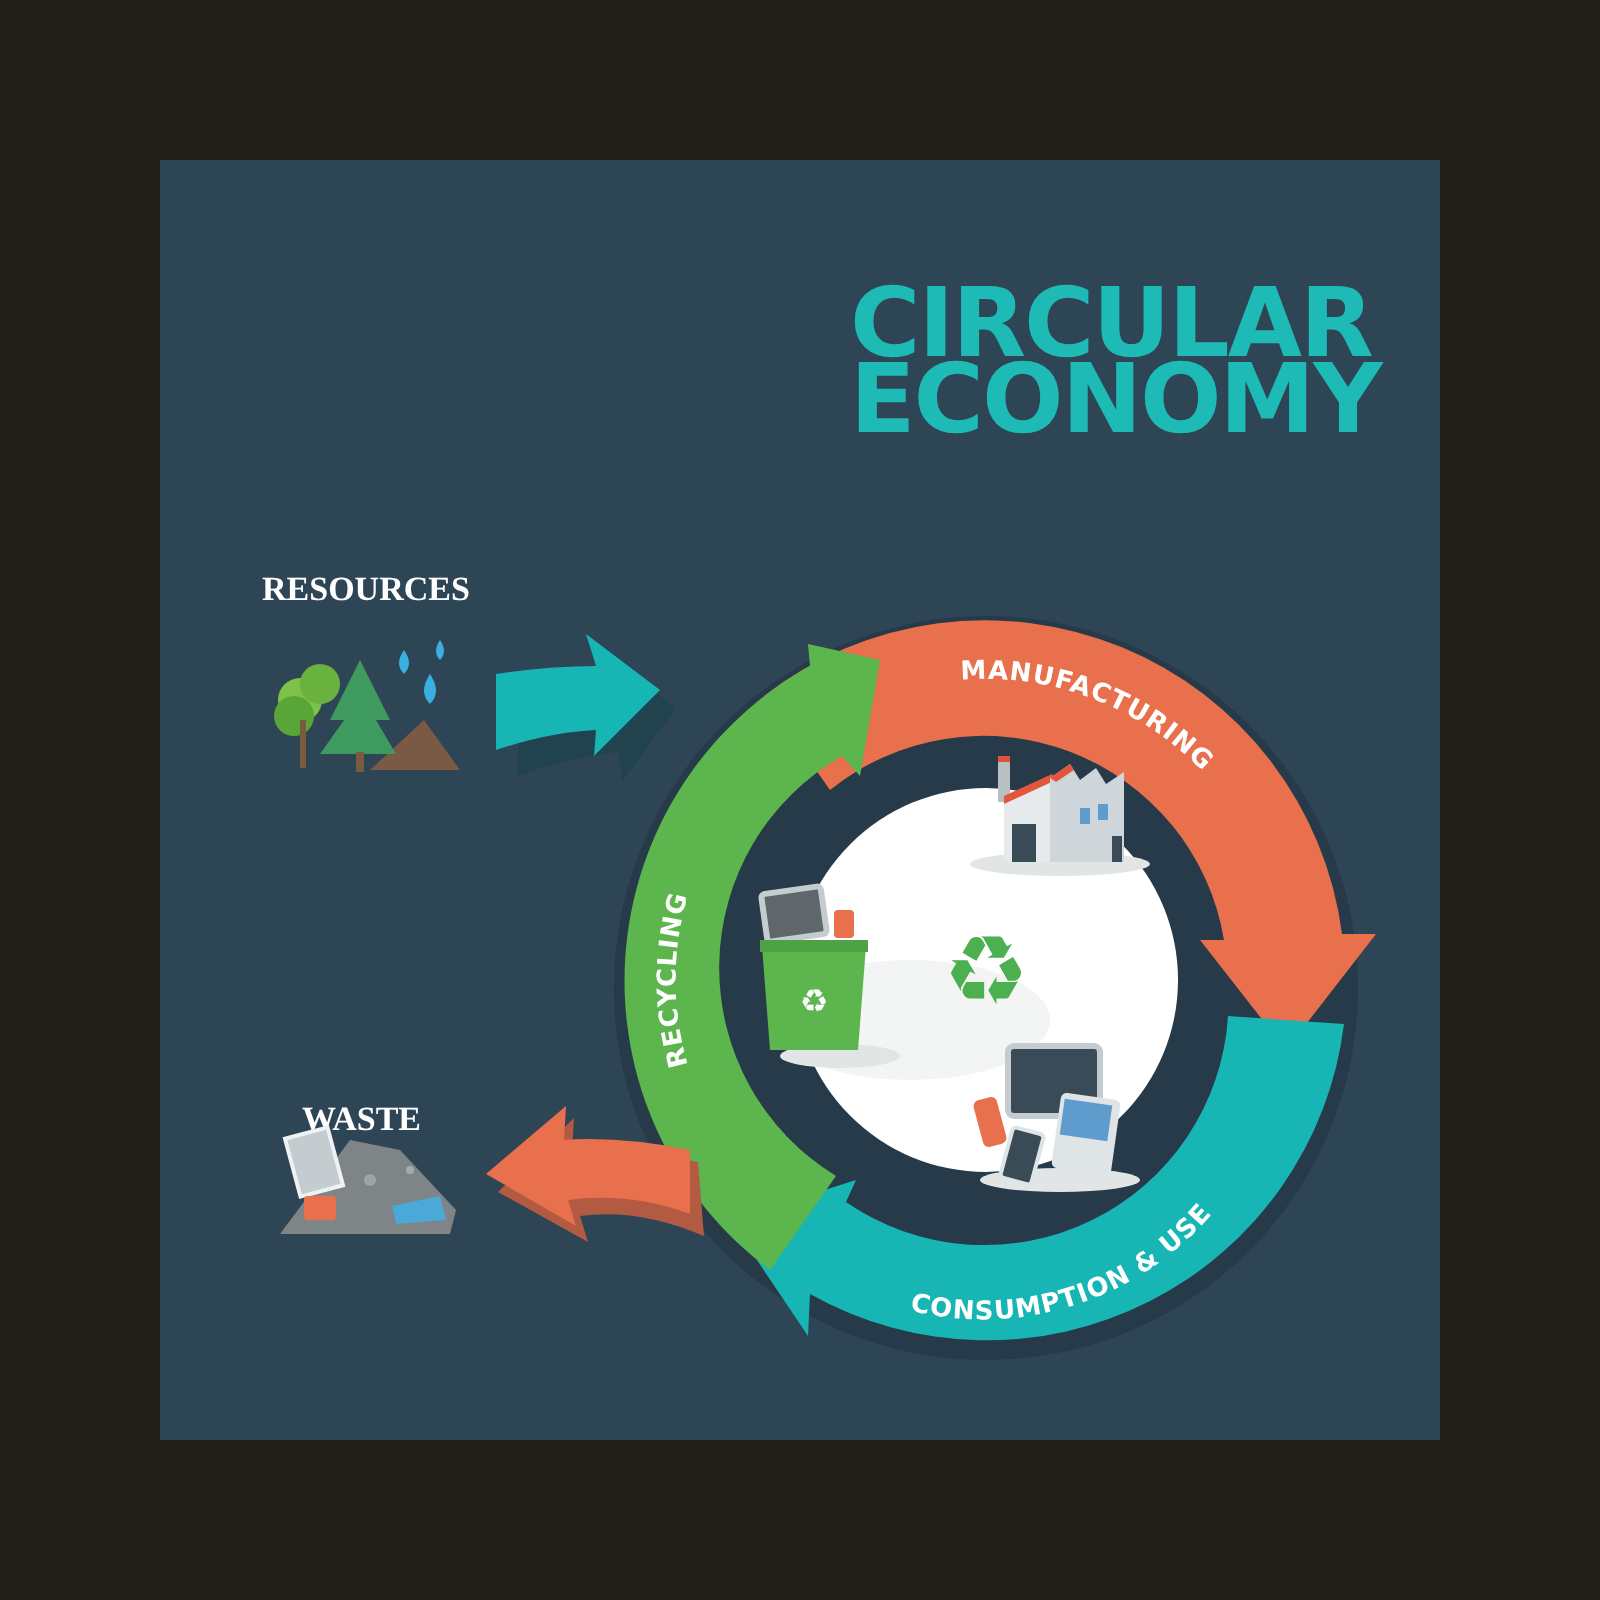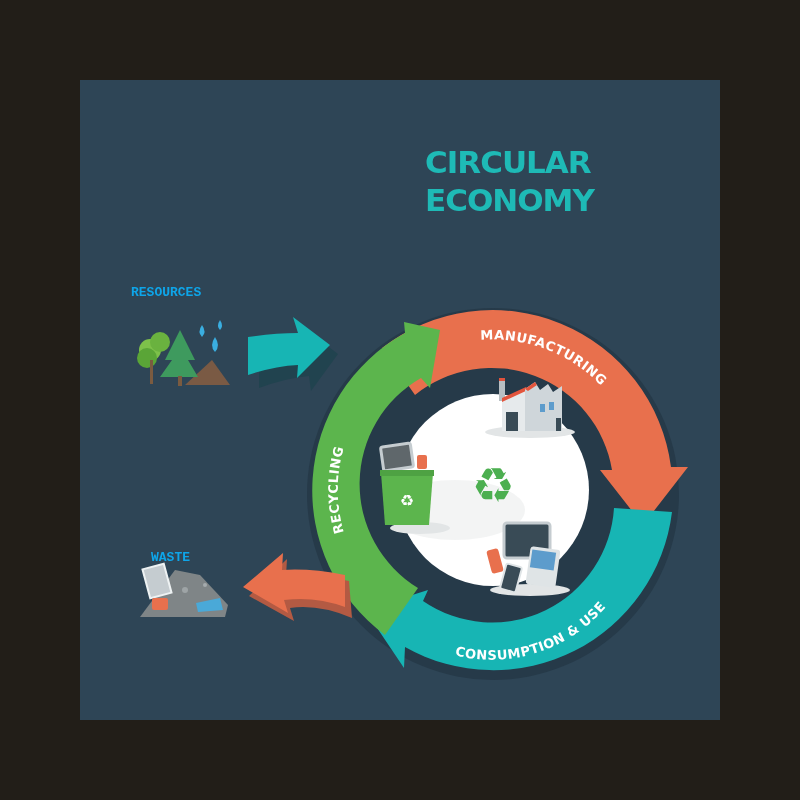--- a/index.html
+++ b/index.html
@@ -1,20 +1,20 @@
 <!DOCTYPE html>
 <html><head>
 <meta charset="utf-8">
 <style>
   html, body { margin:0; padding:0; }
   body { width:800px; height:800px; background:#221e18; position:relative; overflow:hidden; font-family:"DejaVu Sans", sans-serif; }
   #panel { position:absolute; left:80px; top:80px; width:640px; height:640px; background:#2e4556; }
-  #title { position:absolute; left:425px; top:143px; color:#1ebab6; font-family:"DejaVu Sans", sans-serif; font-weight:bold; font-size:31px; line-height:38px; letter-spacing:-1px; }
+  #title { position:absolute; left:425px; top:143px; color:#1ebab6; font-family:"DejaVu Sans", sans-serif; font-weight:bold; font-size:48px; line-height:38px; letter-spacing:-1px; }
   #title div { white-space:nowrap; }
-  .label { position:absolute; color:#0ea5e9; font-family:Liberation Mono, monospace; font-weight:bold; font-size:13px; letter-spacing:0px; }
+  .label { position:absolute; color:#ffffff; font-family:Liberation Serif, serif; font-weight:bold; font-size:17px; letter-spacing:0px; }
   #res-label { left:131px; top:285px; }
   #waste-label { left:151px; top:550px; }
   svg#diagram { position:absolute; left:0; top:0; width:800px; height:800px; }
 </style>
 </head>
 <body>
 
 <div id="panel"></div>
 
 <div id="title">

